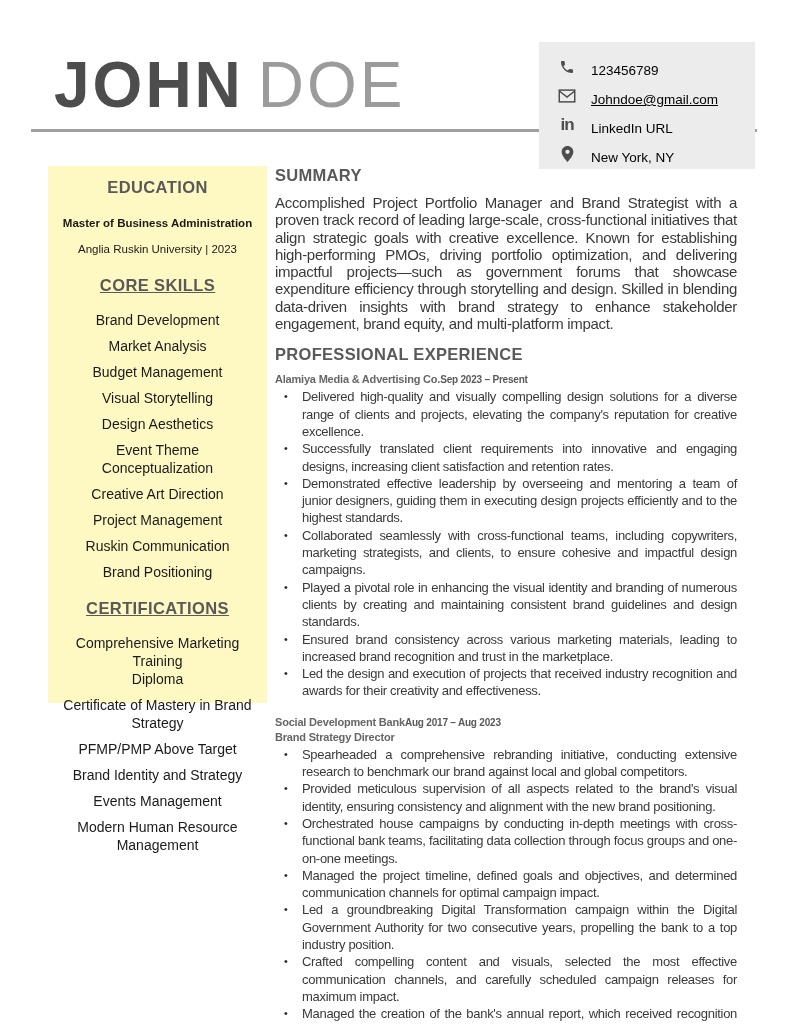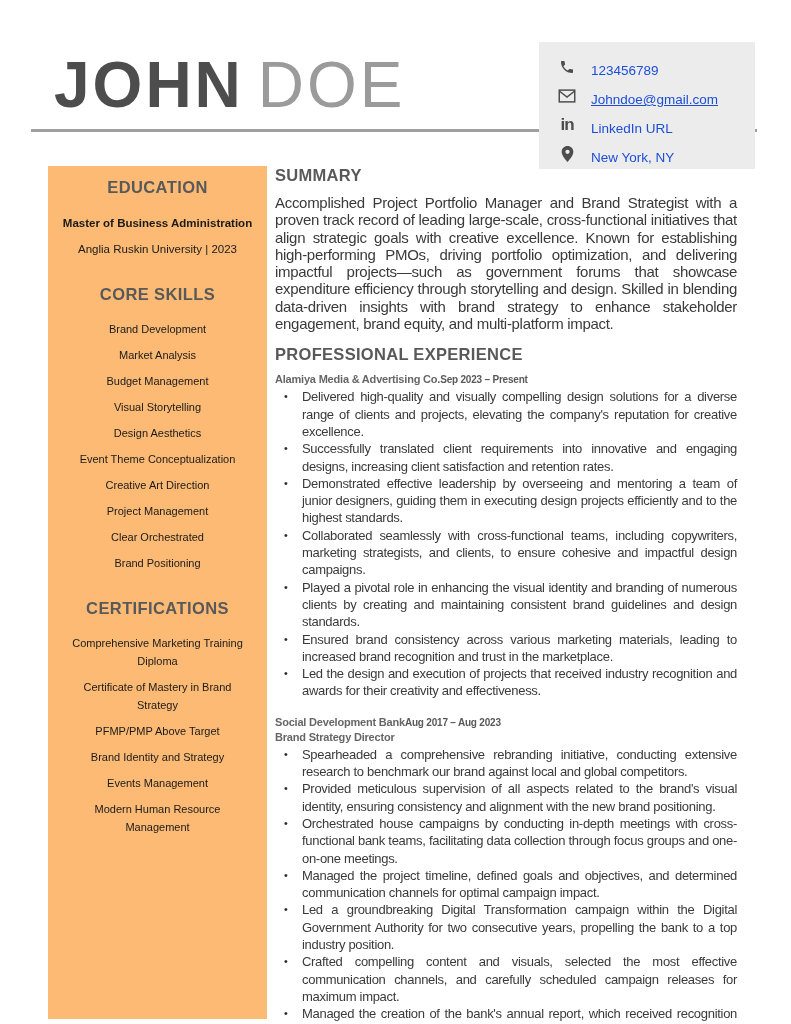--- a/index.html
+++ b/index.html
@@ -10,37 +10,37 @@
   
   .header { position:relative; height:129px; }
   .title { position:absolute; left:54px; top:50px; font-size:64px; line-height:70px; letter-spacing:3px; white-space:nowrap; }
   .title .first { font-weight:bold; color:#4d4d4d; }
   .title .last  { font-weight:normal; color:#9b9b9b; margin-left:14px; }
 
   .contact-card { position:absolute; top:42px; right:36px; width:216px; height:127px; background:#ececec; padding:10px 0 0 16px; }
   .contact-row { display:flex; align-items:center; height:29px; }
   .contact-icon { width:24px; display:flex; justify-content:center; align-items:center; color:#4d4d4d; }
   .contact-icon svg { display:block; }
-  .contact-text { margin-left:12px; font-size:13.5px; color:#1d4ed8;margin-top:8px; }
+  .contact-text { margin-left:12px; font-size:13.5px; color:#000000;margin-top:8px; }
   .contact-text.link { text-decoration:underline; cursor:pointer; }
   .li-glyph { font-weight:bold; font-size:17px; color:#4d4d4d; letter-spacing:-1px; line-height:17px; }
 
   .rule { height:3px; background:#9f9f9f; margin:0 34px 0 31px; }
 
   
   .columns { display:flex; gap:8px; padding:34px 54px 0 48px; align-items:flex-start; }
 
   
-  .sidebar { flex:0 0 219px; height:853px; background:#fdba74; text-align:center; padding:12px 13px 0 13px; }
+  .sidebar { flex:0 0 219px; height:537px; background:#fef9c3; text-align:center; padding:12px 13px 0 13px; }
   .side-heading { font-size:16.5px; font-weight:bold; color:#595959; letter-spacing:0.4px; }
-  .side-heading.gap { margin-top:27px; }
+  .side-heading.gap { margin-top:18px;text-decoration:underline; }
   .edu-degree { margin-top:17px; font-size:11.5px; font-weight:bold; color:#1a1a1a; line-height:18px; }
   .edu-school { margin-top:8px; font-size:11.5px; color:#1a1a1a; line-height:18px; }
   .side-list { margin-top:16px; }
-  .side-item { font-size:11px; color:#1a1a1a; line-height:18px; margin-bottom:8px; white-space:pre-line; }
+  .side-item { font-size:14px; color:#1a1a1a; line-height:18px; margin-bottom:8px; white-space:pre-line; }
 
   
   .main { flex:1; min-width:0; color:#3a3a3a; }
   .main-heading { font-size:16.5px; font-weight:bold; color:#595959; letter-spacing:0.3px; }
   .summary-text { margin-top:9px; font-size:15px; letter-spacing:-0.3px; line-height:17.3px; text-align:justify; }
   .exp-heading { margin-top:13px; }
   .job { margin-top:9px; }
   .job + .job { margin-top:16px; }
   .job-top { display:flex; justify-content:flex-start; align-items:baseline; }
   .job-company { font-size:11px; font-weight:bold; color:#666666; letter-spacing:-0.2px; }
@@ -109,21 +109,21 @@
       <div class="side-heading gap">CORE SKILLS</div>
       <div class="side-list">
         <div class="side-item">Brand Development</div>
         <div class="side-item">Market Analysis</div>
         <div class="side-item">Budget Management</div>
         <div class="side-item">Visual Storytelling</div>
         <div class="side-item">Design Aesthetics</div>
         <div class="side-item">Event Theme Conceptualization</div>
         <div class="side-item">Creative Art Direction</div>
         <div class="side-item">Project Management</div>
-        <div class="side-item">Clear Orchestrated</div>
+        <div class="side-item">Ruskin Communication</div>
         <div class="side-item">Brand Positioning</div>
       </div>
 
       <div class="side-heading gap">CERTIFICATIONS</div>
       <div class="side-list">
         <div class="side-item">Comprehensive Marketing Training
 Diploma</div>
         <div class="side-item">Certificate of Mastery in Brand
 Strategy</div>
         <div class="side-item">PFMP/PMP Above Target</div>

